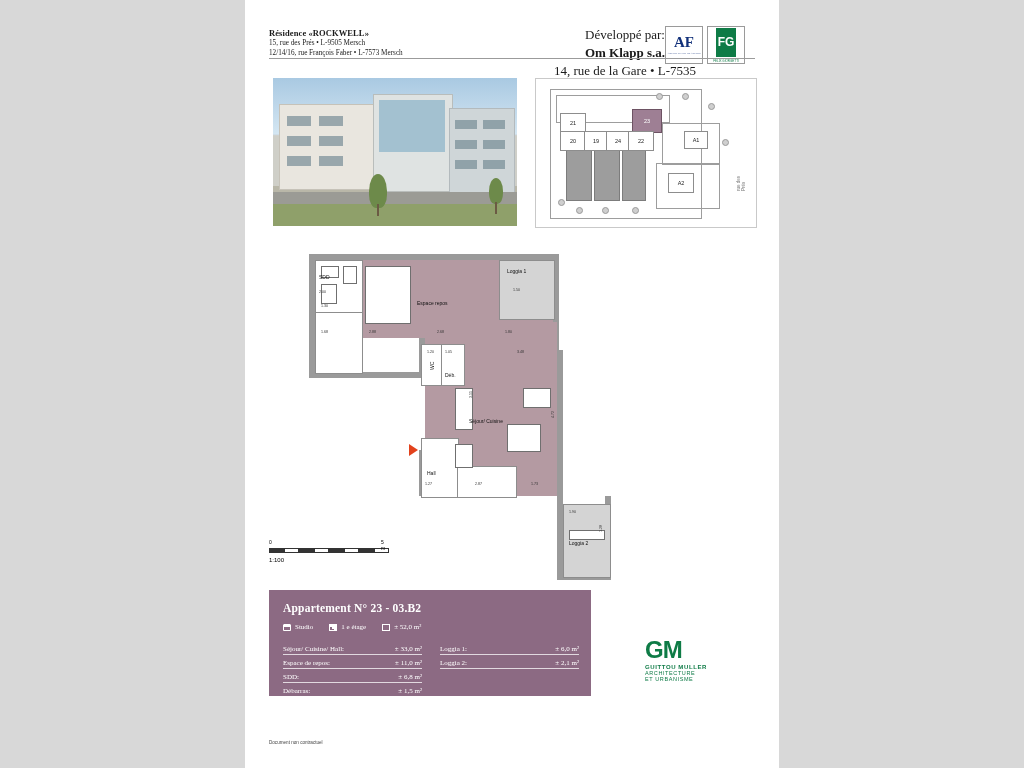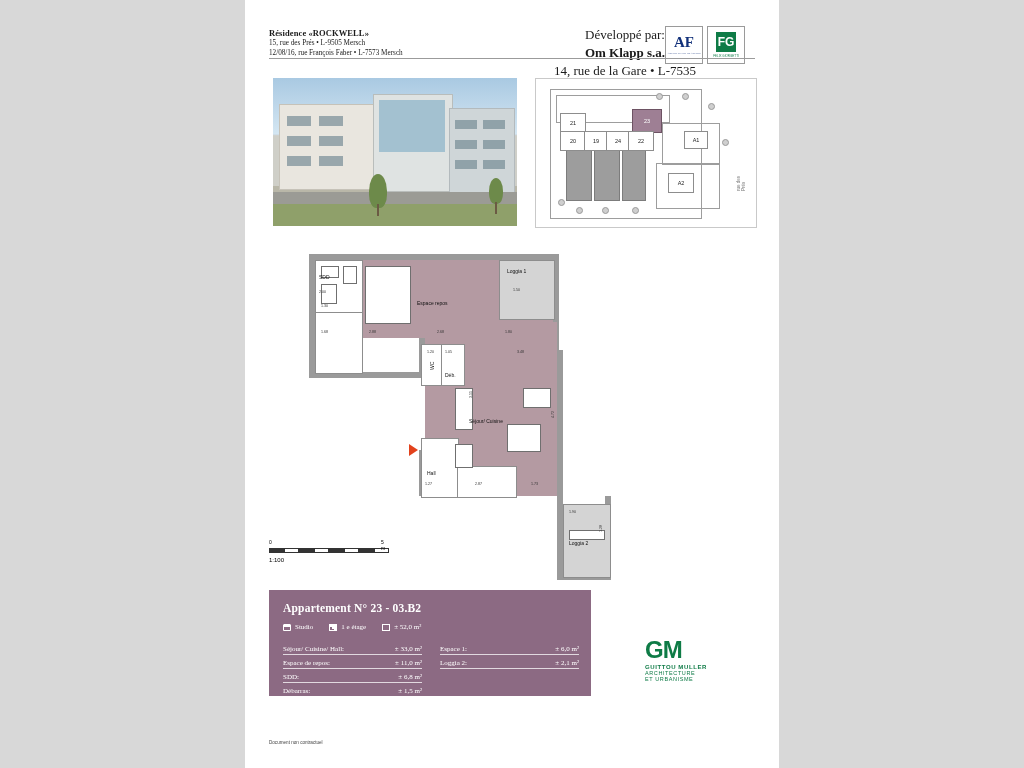--- a/index.html
+++ b/index.html
@@ -80,21 +80,21 @@
     line-height: 1;
   }
   .logo-cap {
     font-size: 2.6px;
     color: #12317a;
     letter-spacing: .1px;
     margin-top: 2px;
     text-align: center;
   }
   .logo-fg-mark {
-    width: 20px; height: 20px;
+    width: 20px; height: 29px;
     background: #0e7b46;
     color: #fff;
     font-size: 12px;
     font-weight: bold;
     display: flex;
     align-items: center;
     justify-content: center;
     font-family: "Liberation Sans", sans-serif;
   }
   .logo-fg-cap {
@@ -244,21 +244,21 @@
 </style>
 </head>
 <body>
 
 <div class="page">
 
   <div class="header">
     <div class="hdr-left">
       <div class="hdr-title">Résidence «ROCKWELL»</div>
       <div class="hdr-line">15, rue des Prés • L-9505 Mersch</div>
-      <div class="hdr-line">12/08/16, rue François Faber • L-7573 Mersch</div>
+      <div class="hdr-line">12/14/16, rue François Faber • L-7573 Mersch</div>
     </div>
     <div class="hdr-right">
       <div class="hdr-dev">Développé par:</div>
       <div class="hdr-dev b">Om Klapp s.a.</div>
       <div class="hdr-dev">14, rue de la Gare • L-7535 MERSCH</div>
     </div>
     <div class="logos">
       <div class="logo-box">
         <div class="logo-af">AF</div>
         <div class="logo-cap">ARCHITECTES FRANÇOIS</div>
@@ -448,21 +448,21 @@
             <span>SDD:</span>
             <span class="v">±  6,8 m²</span>
           </div>
           <div class="area-row">
             <span>Débarras:</span>
             <span class="v">±  1,5 m²</span>
           </div>
         </div>
         <div class="area-col">
           <div class="area-row">
-            <span>Espace 1:</span>
+            <span>Loggia 1:</span>
             <span class="v">± 6,0 m²</span>
           </div>
           <div class="area-row">
             <span>Loggia 2:</span>
             <span class="v">± 2,1 m²</span>
           </div>
         </div>
       </div>
     </div>
   </div>

